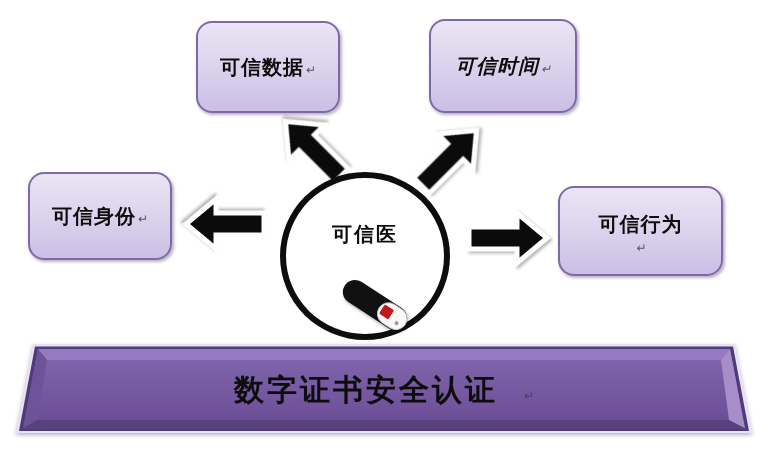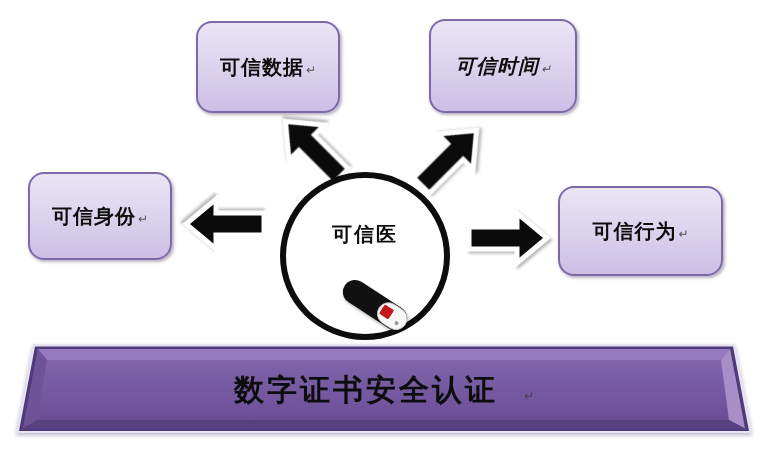--- a/index.html
+++ b/index.html
@@ -36,21 +36,21 @@
     font-size: 12px;
     font-weight: normal;
     color: #555;
     margin-left: 2px;
     position: relative;
     top: 3px;
   }
   .node-tl { left: 196px; top: 21px;  width: 144px; height: 92px; }
   .node-tr { left: 429px; top: 19px;  width: 148px; height: 94px; font-style: italic; }
   .node-l  { left: 28px;  top: 172px; width: 144px; height: 88px; justify-content: center; }
-  .node-r  { left: 558px; top: 186px; width: 165px; height: 90px; }
+  .node-r  { left: 558px; top: 186px; width: 165px; height: 90px; flex-direction: column; }
 
   
   .hub {
     position: absolute;
     left: 280px; top: 172px;
     width: 170px; height: 168px;
     background: #ffffff;
     border: 6px solid #0d0d0d;
     border-radius: 50%;
     display: flex;

